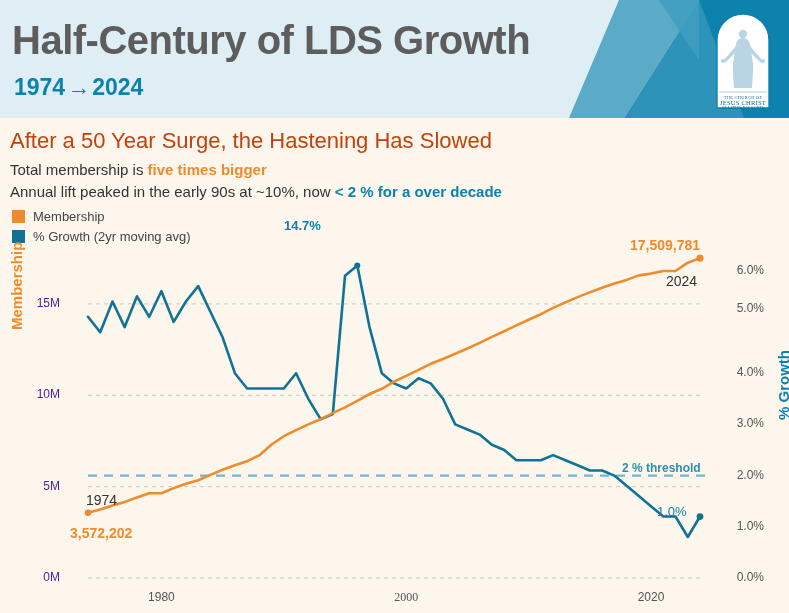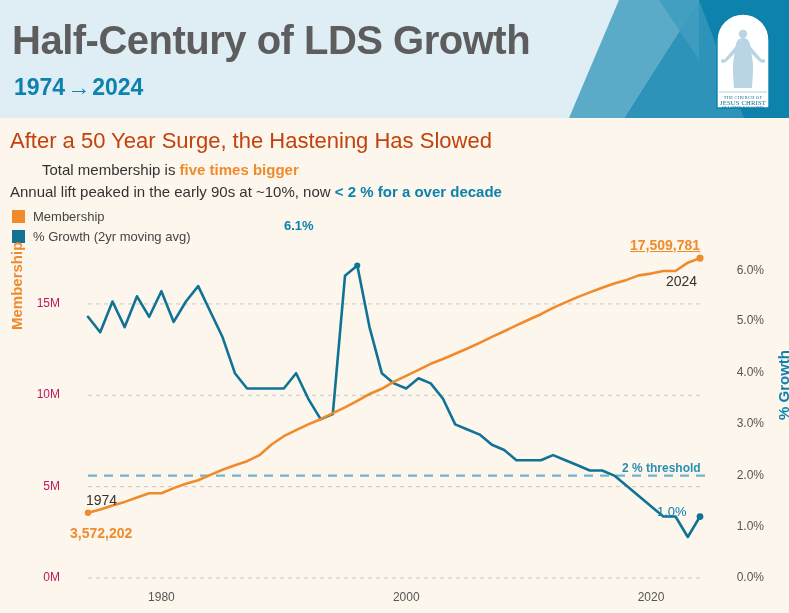--- a/index.html
+++ b/index.html
@@ -21,50 +21,50 @@
   }
   .hdr-sub{position:absolute;left:14px;top:74px;font-size:23px;font-weight:bold;color:#0c82ad;white-space:nowrap;}
   .hdr-sub .arrow{color:#0c82ad;font-weight:normal;padding:0 2px;}
   .logo{
     position:absolute;left:712px;top:8px;width:62px;height:105px;
   }
 
   
   .sub-wrap{position:absolute;left:0;top:118px;width:789px;}
   .sub-h{position:absolute;left:10px;top:10px;font-size:22px;color:#c2410c;white-space:nowrap;}
-  .sub-l1{position:absolute;left:10px;top:43px;font-size:15px;color:#333;white-space:nowrap;margin-left:32px;}
+  .sub-l1{position:absolute;left:10px;top:43px;font-size:15px;color:#333;white-space:nowrap;}
   .sub-l2{position:absolute;left:10px;top:65px;font-size:15px;color:#333;white-space:nowrap;}
   .hl-orange{color:#ef8b2c;font-weight:bold;}
   .hl-teal{color:#0c82ad;font-weight:bold;}
 
   
   .legend{position:absolute;left:12px;top:208px;}
   .leg-row{display:flex;align-items:center;height:17px;margin-bottom:3px;}
   .leg-sw{width:13px;height:13px;margin-right:8px;display:block;}
   .leg-lbl{font-size:13px;color:#444;white-space:nowrap;}
 
   
   .chart{position:absolute;left:0;top:0;width:789px;height:613px;}
   .axis-title-left{
     position:absolute;left:8px;top:330px;font-size:15px;font-weight:bold;color:#ef8b2c;
     transform:rotate(-90deg);transform-origin:left top;white-space:nowrap;
   }
   .axis-title-right{
     position:absolute;left:775px;top:420px;font-size:15px;font-weight:bold;color:#0c82ad;
     transform:rotate(-90deg);transform-origin:left top;white-space:nowrap;
   }
-  .ytick-l{position:absolute;font-size:12px;color:#be185d;text-align:right;width:46px;}
+  .ytick-l{position:absolute;font-size:12px;color:#4c1d95;text-align:right;width:46px;}
   .ytick-r{position:absolute;font-size:12px;color:#555;text-align:right;width:50px;}
   .xtick{position:absolute;font-size:12px;color:#555;text-align:center;width:60px;top:590px;}
 
   .ann{position:absolute;white-space:nowrap;}
   .ann-peak{font-size:13px;font-weight:bold;color:#0c82ad;left:284px;top:218px;}
   .ann-end-growth{font-size:13px;color:#0c82ad;left:657px;top:504px;}
   .ann-thresh{font-size:12px;font-weight:bold;color:#2b8fb5;left:622px;top:461px;}
-  .ann-m-end{font-size:14px;font-weight:bold;color:#ef8b2c;left:630px;top:237px;text-decoration:underline;}
+  .ann-m-end{font-size:14px;font-weight:bold;color:#ef8b2c;left:630px;top:237px;}
   .ann-y-end{font-size:14px;color:#333;left:666px;top:273px;}
   .ann-y-start{font-size:14px;color:#333;left:86px;top:492px;}
   .ann-m-start{font-size:14px;font-weight:bold;color:#ef8b2c;left:70px;top:525px;}
 
   .source{position:absolute;left:75px;top:548px;width:600px;font-size:11.5px;color:#8c8c8c;line-height:1.55;}
 </style>
 </head>
 <body>
 
 <div class="page">
@@ -146,28 +146,28 @@
     <div class="ytick-l" id="ytl0" style="left: 14px; top: 570px;">0M</div>
     <div class="ytick-l" id="ytl1" style="left: 14px; top: 478.649px;">5M</div>
     <div class="ytick-l" id="ytl2" style="left: 14px; top: 387.297px;">10M</div>
     <div class="ytick-l" id="ytl3" style="left: 14px; top: 295.946px;">15M</div>
 
     <div class="ytick-r" id="ytr0" style="left: 714px; top: 570px;">0.0%</div>
     <div class="ytick-r" id="ytr1" style="left: 714px; top: 518.788px;">1.0%</div>
     <div class="ytick-r" id="ytr2" style="left: 714px; top: 467.576px;">2.0%</div>
     <div class="ytick-r" id="ytr3" style="left: 714px; top: 416.364px;">3.0%</div>
     <div class="ytick-r" id="ytr4" style="left: 714px; top: 365.152px;">4.0%</div>
-    <div class="ytick-r" id="ytr5" style="left: 714px; top: 313px;">5.0%</div>
+    <div class="ytick-r" id="ytr5" style="left: 714px; top: 301px;">5.0%</div>
     <div class="ytick-r" id="ytr6" style="left: 714px; top: 262.727px;">6.0%</div>
 
     <div class="xtick" id="xt0" style="left: 131.44px;">1980</div>
-    <div class="xtick" id="xt1" style="left: 376.24px;">2000</div>
+    <div class="xtick" id="xt1" style="left: 376.24px; font-family: Liberation Serif, serif;">2000</div>
     <div class="xtick" id="xt2" style="left: 621.04px;">2020</div>
 
-    <div class="ann ann-peak">6.1%</div>
+    <div class="ann ann-peak">14.7%</div>
     <div class="ann ann-end-growth">1.0%</div>
     <div class="ann ann-thresh">2 % threshold</div>
     <div class="ann ann-m-end">17,509,781</div>
     <div class="ann ann-y-end">2024</div>
     <div class="ann ann-y-start">1974</div>
     <div class="ann ann-m-start">3,572,202</div>
 
   </div>
 
 </div>

